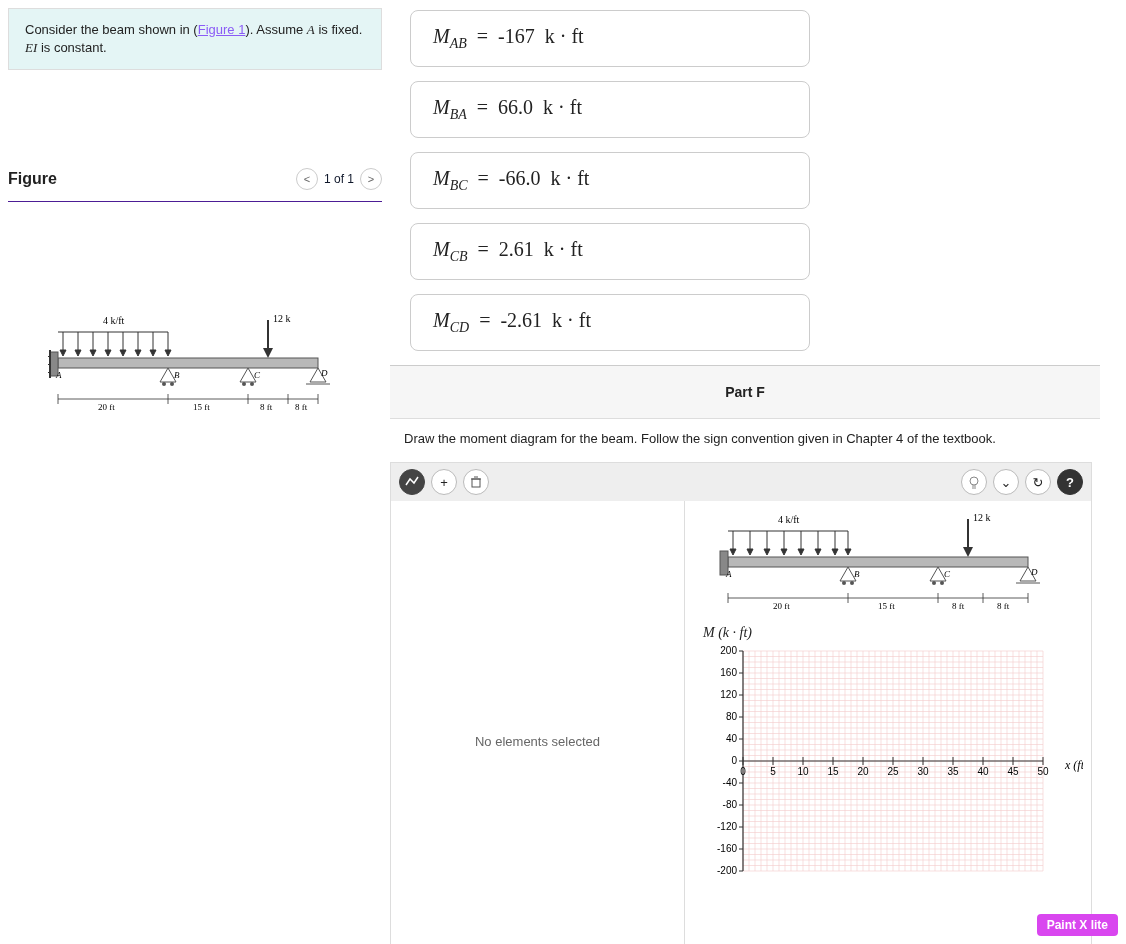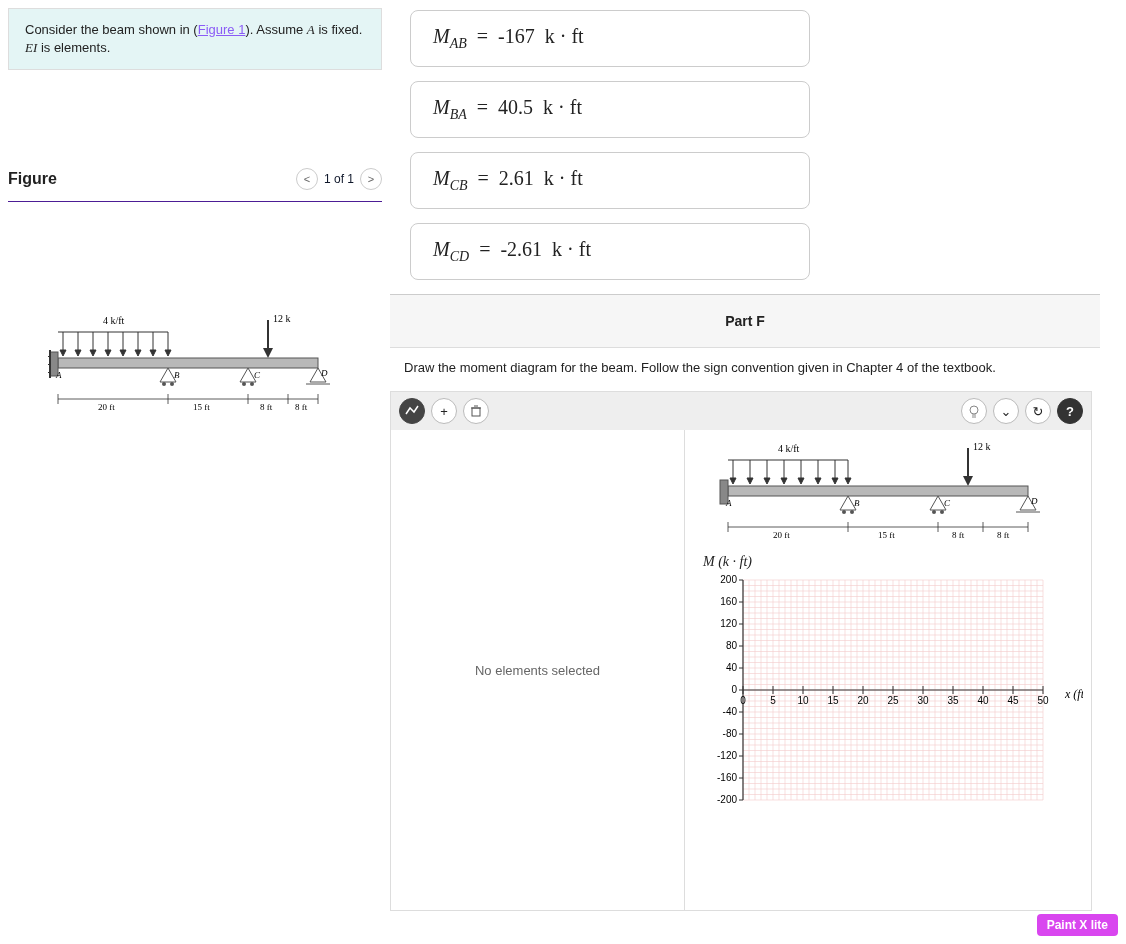--- a/index.html
+++ b/index.html
@@ -161,21 +161,21 @@
     border-radius: 4px;
   }
 
   .math-i { font-style: italic; font-family: 'Times New Roman', serif; }
 </style>
 </head>
 <body>
 
 <div class="left-col">
   <div class="problem-box">
-    <span>Consider the beam shown in (</span><a href="#" style="color:#8b5cf6;">Figure 1</a><span>). Assume </span><span class="math-i">A</span><span> is fixed. </span><span class="math-i">EI</span><span> is elements.</span>
+    <span>Consider the beam shown in (</span><a href="#" style="color:#8b5cf6;">Figure 1</a><span>). Assume </span><span class="math-i">A</span><span> is fixed. </span><span class="math-i">EI</span><span> is constant.</span>
   </div>
 
   <div class="figure-section">
     <div class="figure-header">
       <div class="figure-title">Figure</div>
       <div class="figure-nav">
         <div class="nav-btn">&lt;</div>
         <div class="figure-nav-text">1 of 1</div>
         <div class="nav-btn">&gt;</div>
       </div>
@@ -256,21 +256,27 @@
 <div class="right-col">
   <div class="answer-box">
     <span class="var">M</span><span class="sub">AB</span>
     &nbsp;<span>=</span>&nbsp;
     <span>-167</span>&nbsp;
     <span class="unit">k · ft</span>
   </div>
   <div class="answer-box">
     <span class="var">M</span><span class="sub">BA</span>
     &nbsp;<span>=</span>&nbsp;
-    <span>40.5</span>&nbsp;
+    <span>66.0</span>&nbsp;
+    <span class="unit">k · ft</span>
+  </div>
+  <div class="answer-box">
+    <span class="var">M</span><span class="sub">BC</span>
+    &nbsp;<span>=</span>&nbsp;
+    <span>-66.0</span>&nbsp;
     <span class="unit">k · ft</span>
   </div>
   <div class="answer-box">
     <span class="var">M</span><span class="sub">CB</span>
     &nbsp;<span>=</span>&nbsp;
     <span>2.61</span>&nbsp;
     <span class="unit">k · ft</span>
   </div>
   <div class="answer-box">
     <span class="var">M</span><span class="sub">CD</span>

